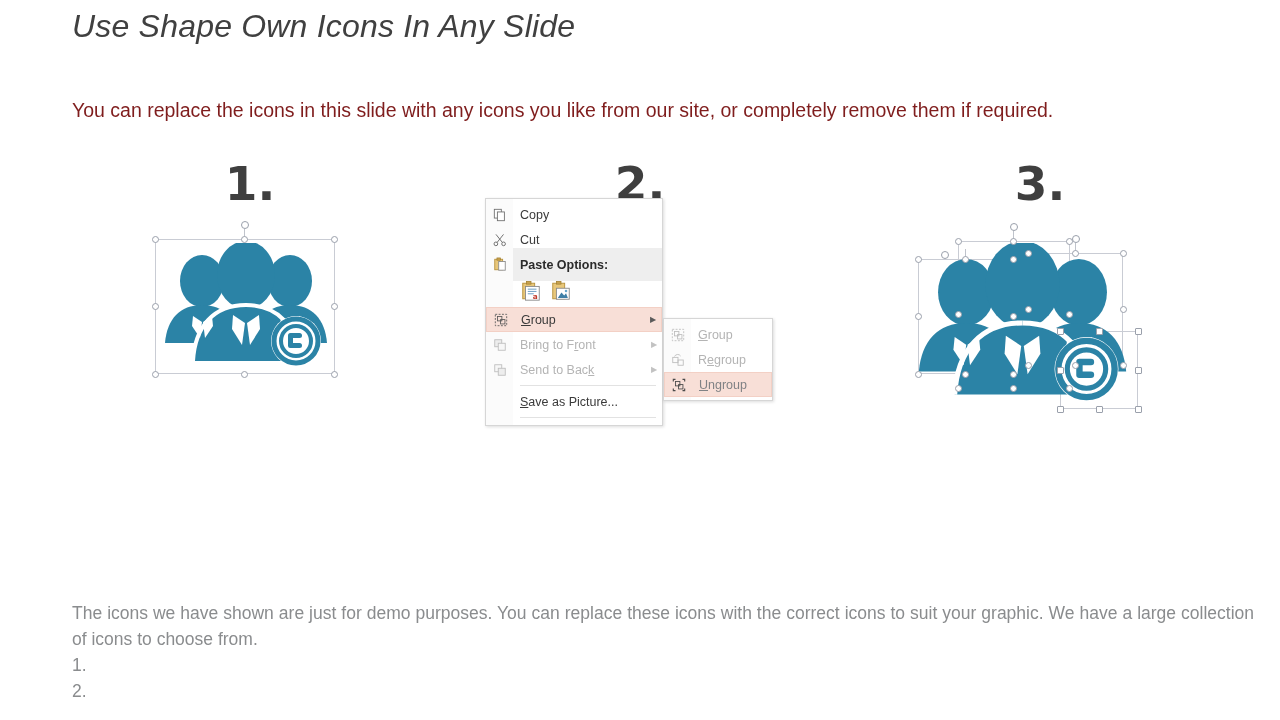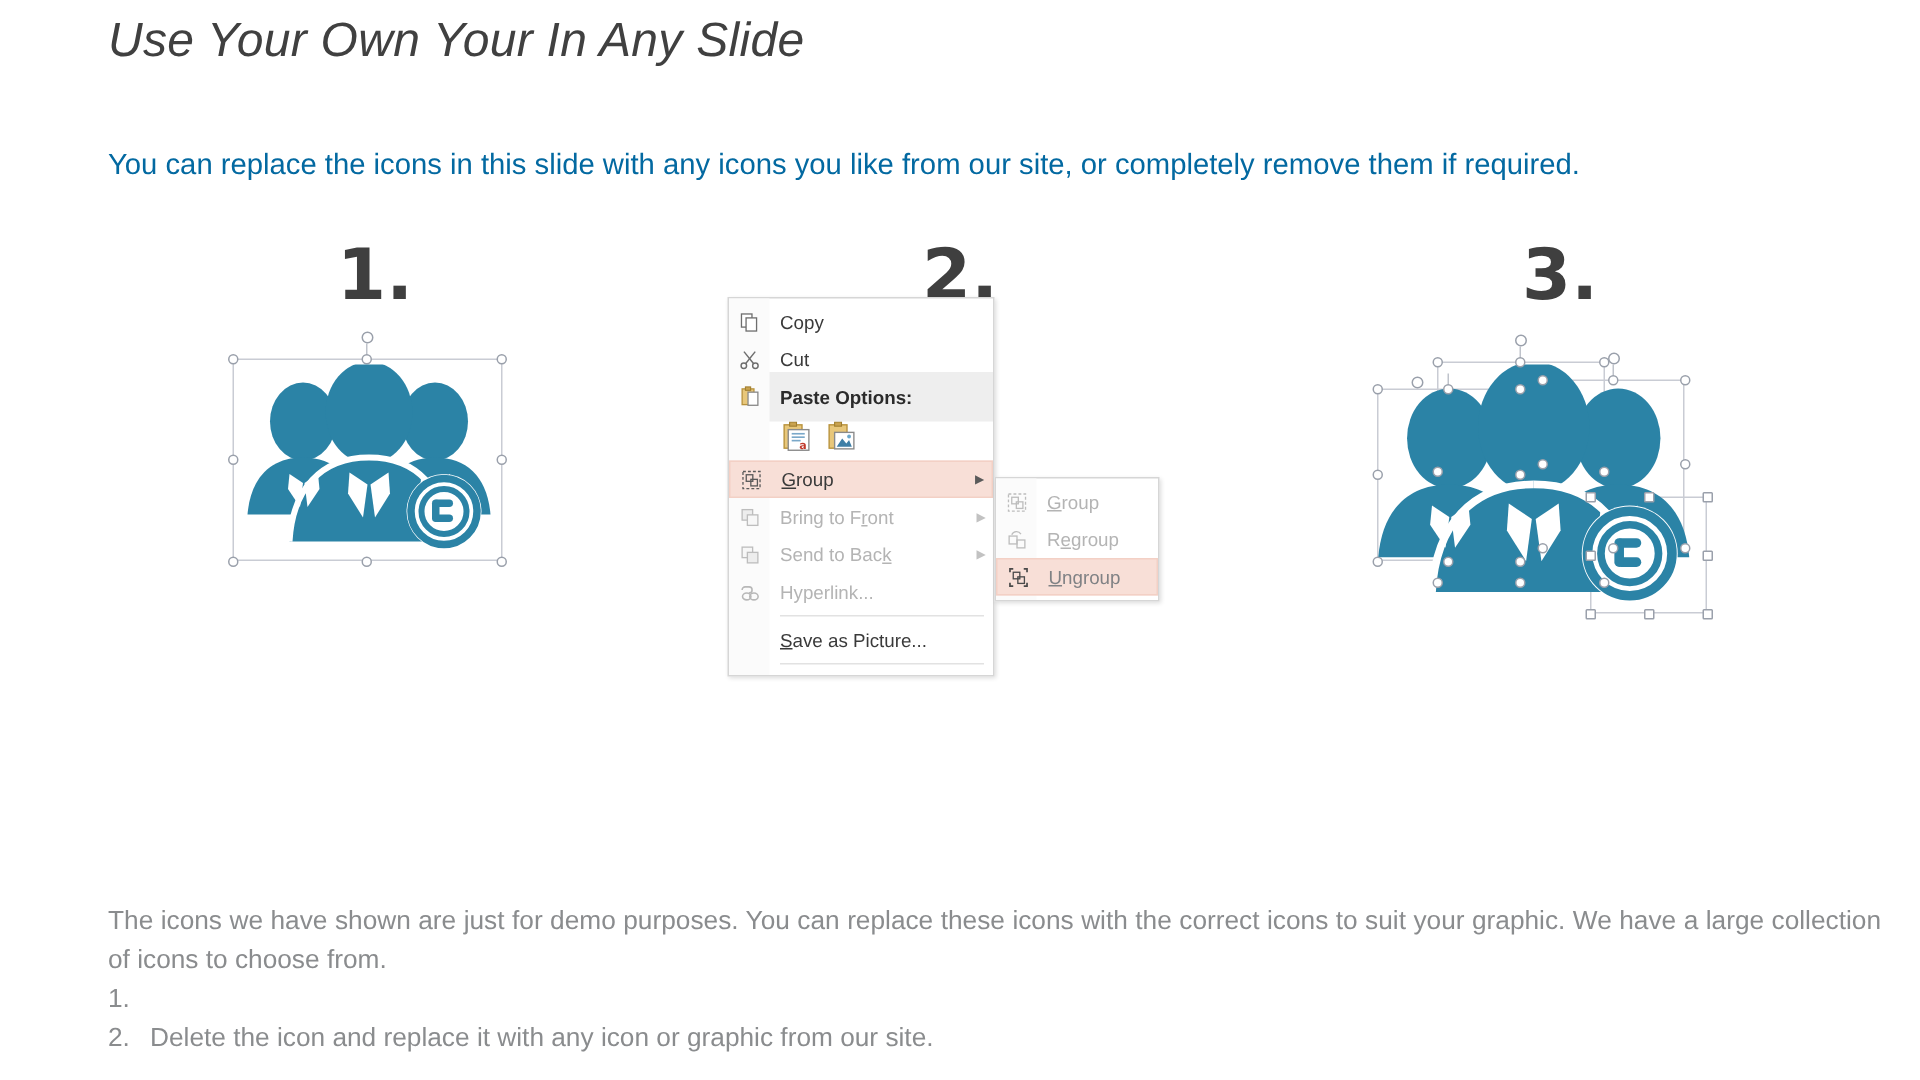--- a/index.html
+++ b/index.html
@@ -31,21 +31,21 @@
   }
 
   
   .intro-text {
     position: absolute;
     left: 72px;
     top: 95px;
     width: 1112px;
     font-size: 19.5px;
     line-height: 30px;
-    color: #0369a1;
+    color: #7f1d1d;
     text-align: left;
   }
 
   
   .steps {
     position: absolute;
     left: 0;
     top: 160px;
     width: 1280px;
     height: 360px;
@@ -234,21 +234,21 @@
     display: flex;
   }
   .footer-li .num {
     width: 28px;
     min-width: 28px;
   }
 </style>
 </head>
 <body>
 
-<div class="slide-title">Use Your Own Your In Any Slide</div>
+<div class="slide-title">Use Shape Own Icons In Any Slide</div>
 
 <div class="intro-text">You can replace the icons in this slide with any icons you like from our site, or completely remove them if required.</div>
 
 <div class="steps">
 
   <div class="step step-1">
     <div class="step-number">1.</div>
 
     <div class="icon-stage" style="margin-top:14px;height:160px;">
 
@@ -400,32 +400,20 @@
         <span class="mi-icon">
           <svg width="14" height="14" viewBox="0 0 16 16">
             <rect x="2" y="2" width="8" height="8" fill="#f7f7f7" stroke="#bdbdbd" stroke-width="1"></rect>
             <rect x="6" y="6" width="8" height="8" fill="#ededed" stroke="#bdbdbd" stroke-width="1"></rect>
           </svg>
         </span>
         <span class="mi-label">Send to Bac<span class="u">k</span></span>
         <span class="mi-arrow">▶</span>
       </div>
 
-      <div class="mi disabled">
-        <span class="mi-icon">
-          <svg width="14" height="14" viewBox="0 0 16 16">
-            <g fill="none" stroke="#b8b8b8" stroke-width="1.2">
-              <path d="M2 6 a2.3 2.3 0 0 1 2.3-2.3 h3 a2.3 2.3 0 0 1 0 4.6"></path>
-              <ellipse cx="5.5" cy="11" rx="3.2" ry="2.6"></ellipse>
-              <ellipse cx="11" cy="11" rx="3.2" ry="2.6"></ellipse>
-            </g>
-          </svg>
-        </span>
-        <span class="mi-label">Hyperlink...</span>
-      </div>
 
       <div class="mi-sep"></div>
 
       <div class="mi">
         <span class="mi-icon"></span>
         <span class="mi-label"><span class="u">S</span>ave as Picture...</span>
       </div>
 
       <div class="mi-sep"></div>
 
@@ -569,15 +557,14 @@
 </div>
 
 <div class="footer-para">The icons we have shown are just for demo purposes. You can replace these icons with the correct icons to suit your graphic. We have a large collection of icons to choose from.</div>
 
 <div class="footer-list">
   <div class="footer-li">
     <span class="num">1.</span>
   </div>
   <div class="footer-li">
     <span class="num">2.</span>
-    <span>Delete the icon and replace it with any icon or graphic from our site.</span>
   </div>
 </div>
 
 </body></html>

